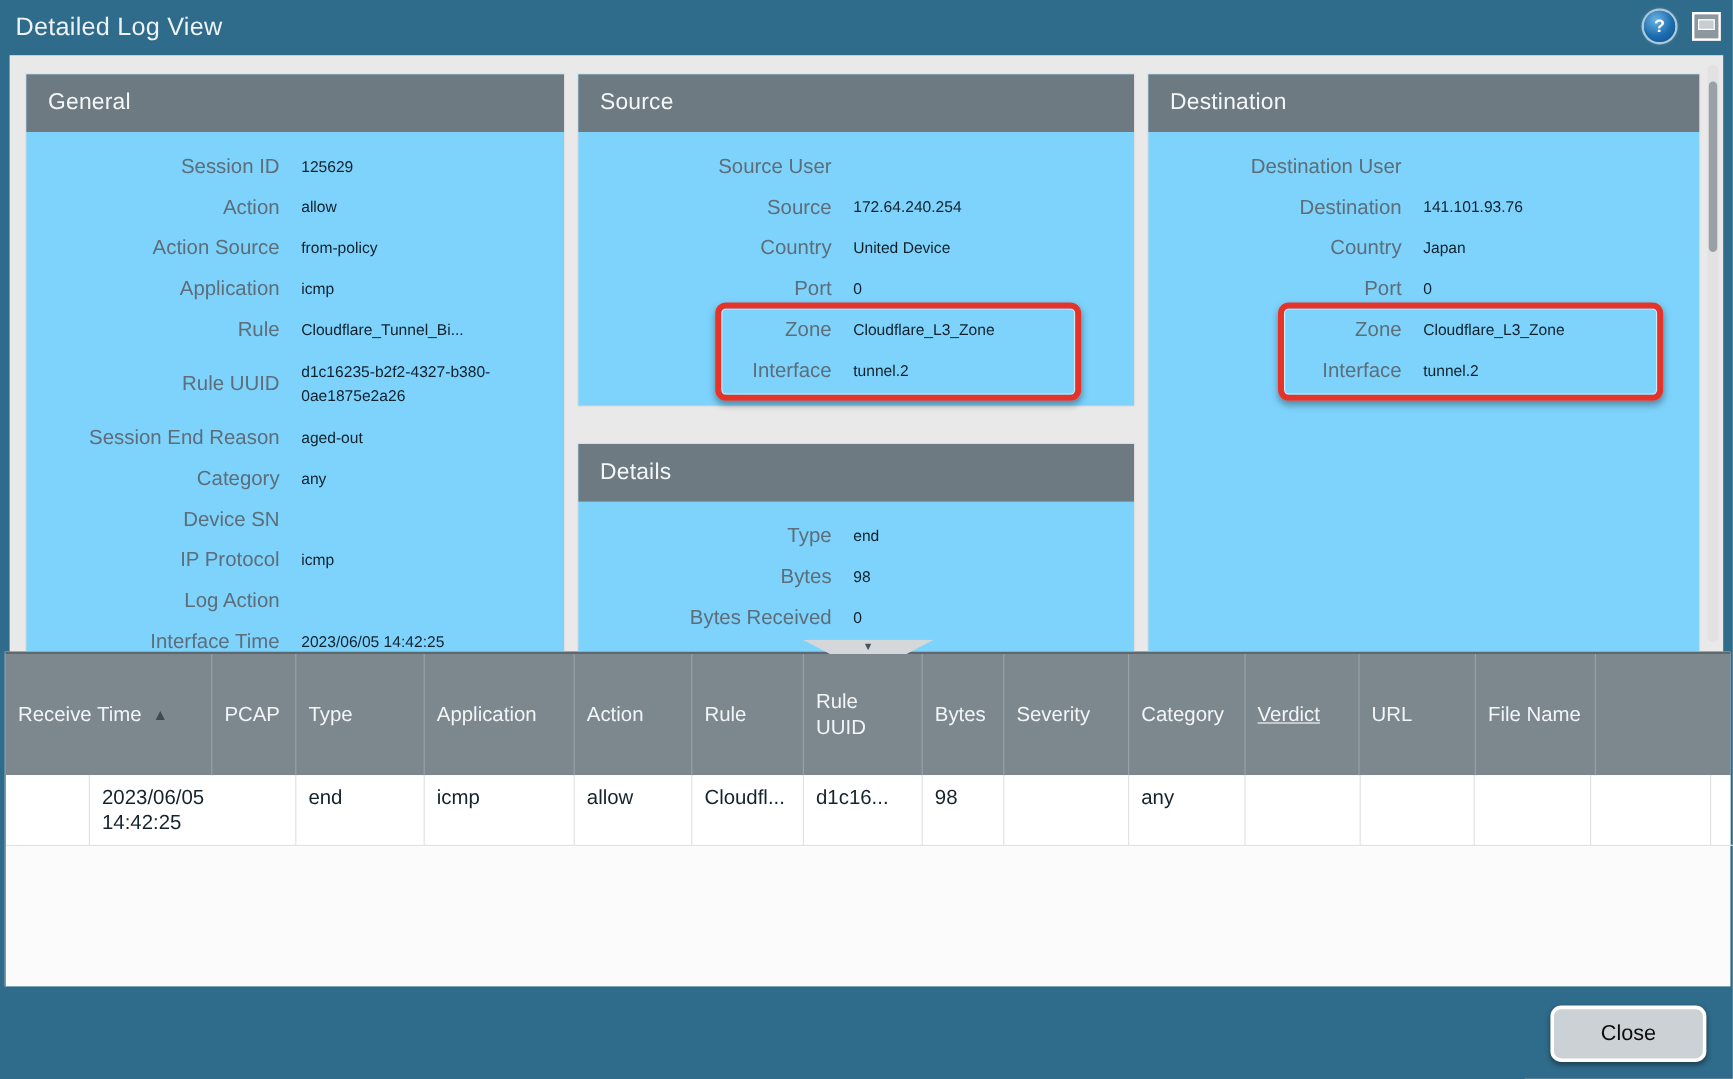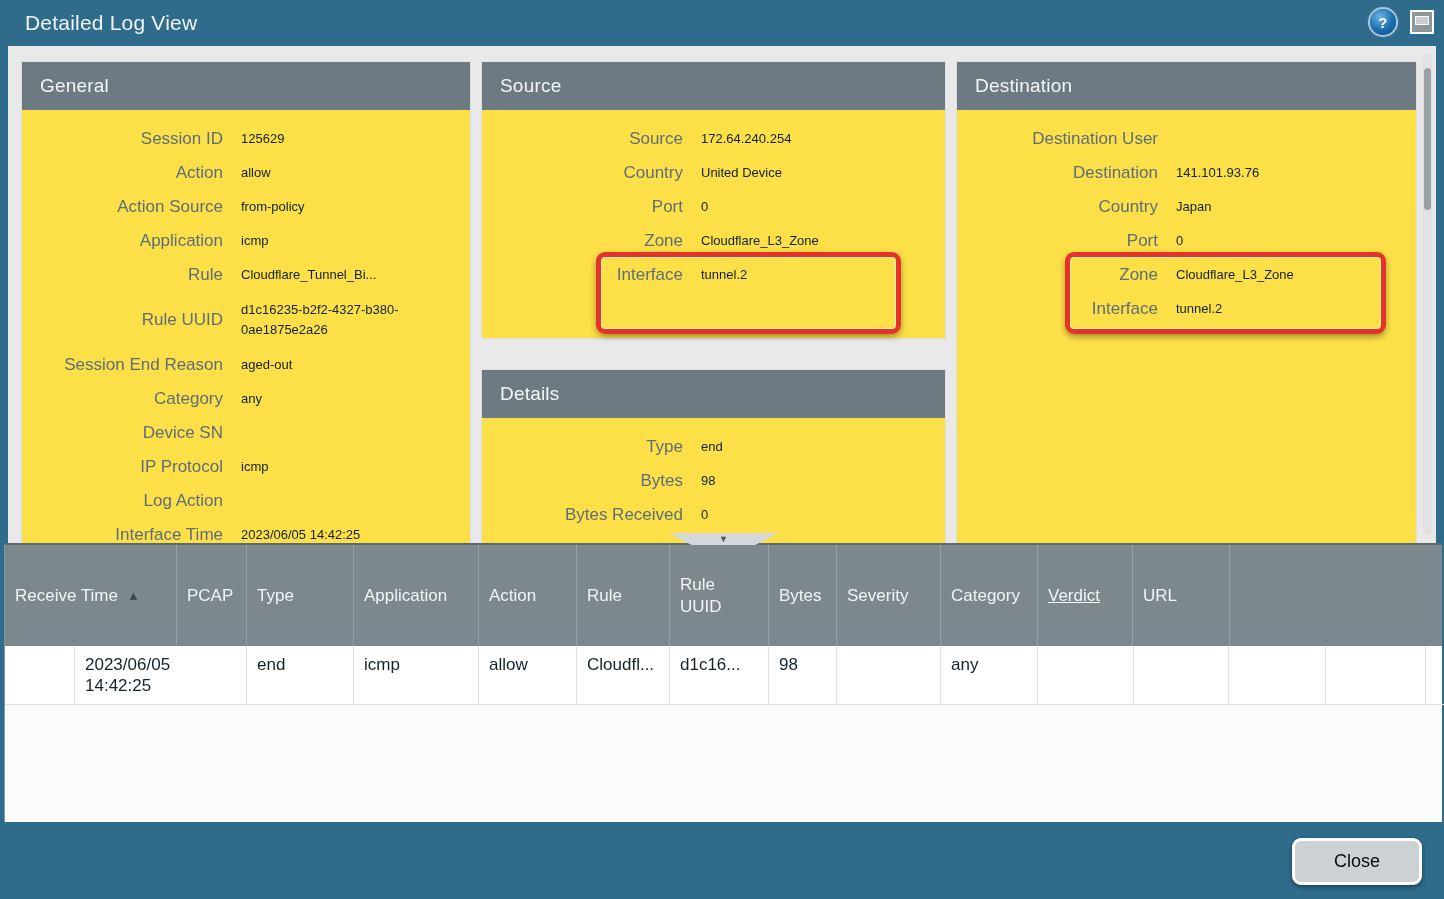--- a/index.html
+++ b/index.html
@@ -5,21 +5,21 @@
   * { box-sizing: border-box; margin: 0; padding: 0; }
   html,body { width:1444px; height:899px; }
   body {
     position: relative;
     background: #2F6B8A;
     font-family: "Liberation Sans", sans-serif;
     overflow: hidden;
   }
   
   .titlebar {
-    position:absolute; top:0; left:12px; right:0; height:46px;
+    position:absolute; top:0; left:0; right:0; height:46px;
     display:flex; align-items:center; padding-left:13px;
     color:#eef3f6; font-size:21px; font-weight:400; letter-spacing:.2px;
   }
   .title-icons { position:absolute; right:10px; top:9px; display:flex; gap:14px; align-items:center; }
   .help-icon {
     width:26px; height:26px; border-radius:50%;
     background: radial-gradient(circle at 38% 30%, #6ab4e4, #1d6cae 55%, #0d4f8c);
     box-shadow: 0 0 0 2px rgba(200,225,242,.75), 0 0 4px rgba(255,255,255,.5);
     color:#fff; font-weight:bold; font-size:15px;
     display:flex; align-items:center; justify-content:center; cursor:pointer;
@@ -28,31 +28,31 @@
     width:24px; height:24px; border:2px solid #ffffff; background:#8d979e;
     display:flex; align-items:center; justify-content:center; cursor:pointer;
   }
   .win-icon-inner { width:14px; height:9px; background:#c7cdd1; border:1px solid #ffffff; margin-top:-3px; }
 
   
   .content {
     position:absolute; top:46px; left:8px; right:8px; height:497px;
     background:#E9E9E9; overflow:hidden;
   }
-  .panel { position:absolute; background:#fde047; box-shadow:0 0 0 1px #dedede; }
+  .panel { position:absolute; background:#7dd3fc; box-shadow:0 0 0 1px #dedede; }
   .panel-general     { left:14px;  top:16px;  width:448px; height:540px; }
   .panel-source      { left:474px; top:16px;  width:463px; height:276px; }
   .panel-details     { left:474px; top:324px; width:463px; height:240px; }
   .panel-destination { left:949px; top:16px;  width:459px; height:540px; }
   .phead {
     height:48px; line-height:48px; background:#6E7A82;
     color:#f3f6f7; font-size:19px; padding-left:18px; letter-spacing:.2px;
   }
   .pbody { padding-top:12px; }
-  .prow { display:flex; align-items:center; min-height:34px; padding-left:1px; }
+  .prow { display:flex; align-items:center; min-height:34px; padding-left:11px; }
   .plabel { width:200px; text-align:right; color:#5d6d79; font-size:17px; flex:none; line-height:20px; }
   .pvalue { margin-left:18px; color:#10212c; font-size:13px; flex:1; word-break:break-word; line-height:20px; padding-right:8px; }
   .prow.tall { min-height:56px; }
 
   .red-box {
     position:absolute; border:5px solid #E5332A; border-radius:9px;
     box-shadow:0 3px 6px rgba(0,0,0,.35), inset 0 0 0 1px rgba(255,255,255,.6);
     pointer-events:none;
   }
   .panel-source .red-box      { top:190px; height:82px; left:114px; right:44px; }
@@ -165,20 +165,24 @@
           <div class="plabel">Interface Time</div>
           <div class="pvalue">2023/06/05 14:42:25</div>
         </div>
       </div>
   </div>
 
   <div class="panel panel-source">
     <div class="phead">Source</div>
     <div class="pbody">
         <div class="prow">
+          <div class="plabel">Source User</div>
+          <div class="pvalue"></div>
+        </div>
+        <div class="prow">
           <div class="plabel">Source</div>
           <div class="pvalue">172.64.240.254</div>
         </div>
         <div class="prow">
           <div class="plabel">Country</div>
           <div class="pvalue">United Device</div>
         </div>
         <div class="prow">
           <div class="plabel">Port</div>
           <div class="pvalue">0</div>
@@ -282,20 +286,23 @@
         <span>Severity</span>
       </div>
       <div class="hcell" style="width: 97px;">
         <span>Category</span>
       </div>
       <div class="hcell" style="width: 95px; text-decoration: underline;">
         <span>Verdict</span>
       </div>
       <div class="hcell" style="width: 97px;">
         <span>URL</span>
+      </div>
+      <div class="hcell" style="width: 100px;">
+        <span>File Name</span>
       </div>
       <div class="hcell filler" style="flex: 1 1 0%;"></div>
     </div>
   <div class="trow">
       <div class="cell" style="width: 70px;"></div>
       <div class="cell" style="width: 172px;">2023/06/05 14:42:25</div>
       <div class="cell" style="width: 107px;">end</div>
       <div class="cell" style="width: 125px;">icmp</div>
       <div class="cell" style="width: 98px;">allow</div>
       <div class="cell" style="width: 93px;">Cloudfl...</div>

